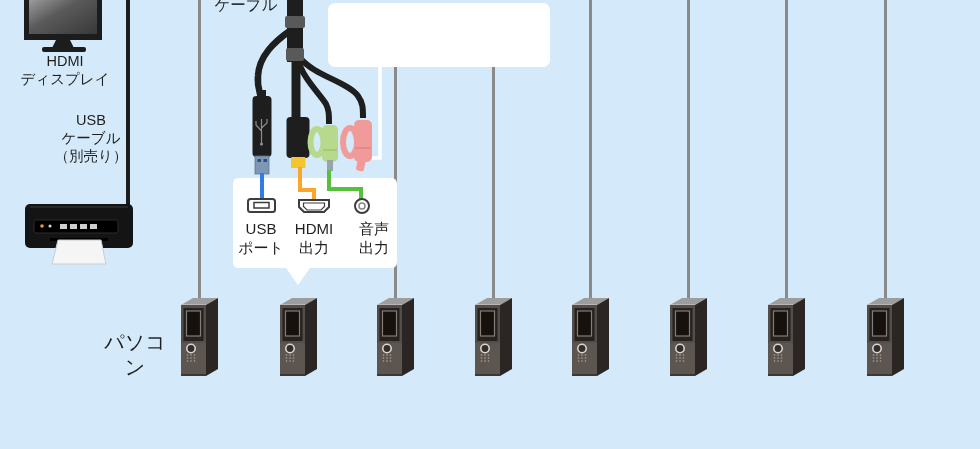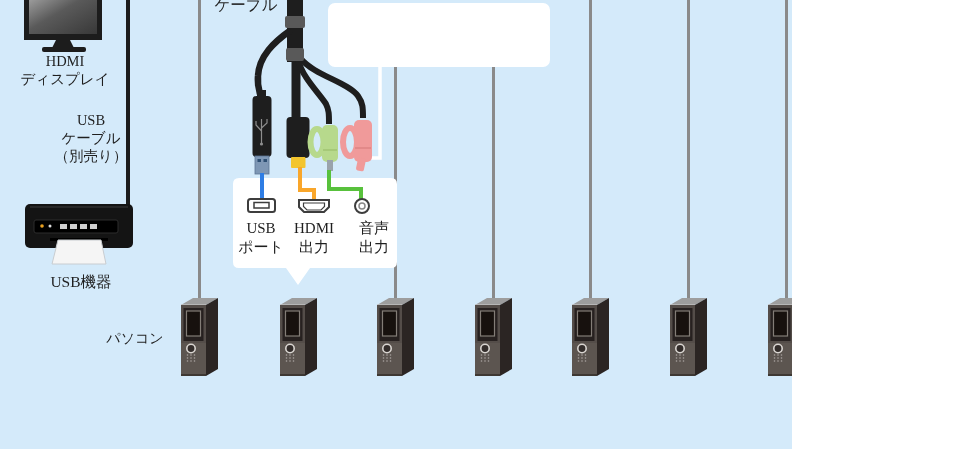--- a/index.html
+++ b/index.html
@@ -1,20 +1,20 @@
 <!DOCTYPE html>
 <html style="--background: #d4eafa; --callout_text: #2aa0d8; --usb_line: #2e7de4; --hdmi_line: #f9a62a; --audio_line: #58c13c; --hdmi_plug_tip: #f3c52e; --audio_plug_green: #b7d98c; --mic_plug_pink: #f09a9a; --cable_gray: #8a8a8a; --cable_black: #1e1e1e;"><head>
 <meta charset="utf-8">
 <style>
   html,body{margin:0;padding:0;}
   body{background:#fff;}
   #stage{
-    position:relative;width:792px;height:449px;overflow:hidden;
+    position:relative;width:980px;height:449px;overflow:hidden;
     background:var(--background,#d4eafa);
-    font-family:Liberation Serif, serif;
+    font-family:Liberation Sans, sans-serif;
   }
   #diagram-svg{position:absolute;left:0;top:0;width:980px;height:449px;display:block;}
   .lbl{
     position:absolute;color:#1f1f1f;text-align:center;
     white-space:pre-line;line-height:1.25;
   }
   .st-gray{stroke:var(--cable_gray,#8a8a8a);}
   .st-blue{stroke:var(--usb_line,#2e7de4);}
   .st-orange{stroke:var(--hdmi_line,#f9a62a);}
   .st-green{stroke:var(--audio_line,#58c13c);}
@@ -27,21 +27,21 @@
   .st-pink{stroke:var(--mic_plug_pink,#f09a9a);}
   .callout-text{
     position:absolute;left:341px;top:8px;width:210px;
     color:var(--callout_text,#2aa0d8);font-size:13.5px;font-weight:bold;
     line-height:1.45;white-space:pre-line;text-align:left;
   }
   .top-cable-lbl{left:213px;top:-5px;width:66px;font-size:15.5px;}
   .display-lbl{left:20px;top:52px;width:90px;font-size:14.5px;}
   .usbcable-lbl{left:44px;top:111px;width:94px;font-size:14.5px;}
   .usbdev-lbl{left:31px;top:272px;width:100px;font-size:15.5px;}
-  .pc-lbl{left:99px;top:330px;width:72px;font-size:14px;}
+  .pc-lbl{left:99px;top:330px;width:72px;font-size:20px;}
   .port-lbl{top:219px;width:52px;font-size:15px;line-height:1.27;}
   .port-lbl.usb{left:235px;}
   .port-lbl.hdmi{left:288px;}
   .port-lbl.audio{left:348px;}
 </style>
 </head>
 <body>
 
 <div id="stage">
 
@@ -312,21 +312,20 @@
   </g>
       </g>
   </svg>
 
   <div class="lbl top-cable-lbl">ケーブル</div>
   <div class="lbl display-lbl">HDMI
 ディスプレイ</div>
   <div class="lbl usbcable-lbl">USB
 ケーブル
 （別売り）</div>
-  <div class="lbl usbdev-lbl">USB機器</div>
   <div class="lbl pc-lbl">パソコン</div>
   <div class="lbl port-lbl usb">USB
 ポート</div>
   <div class="lbl port-lbl hdmi">HDMI
 出力</div>
   <div class="lbl port-lbl audio">音声
 出力</div>
 </div>
 
 </body></html>

